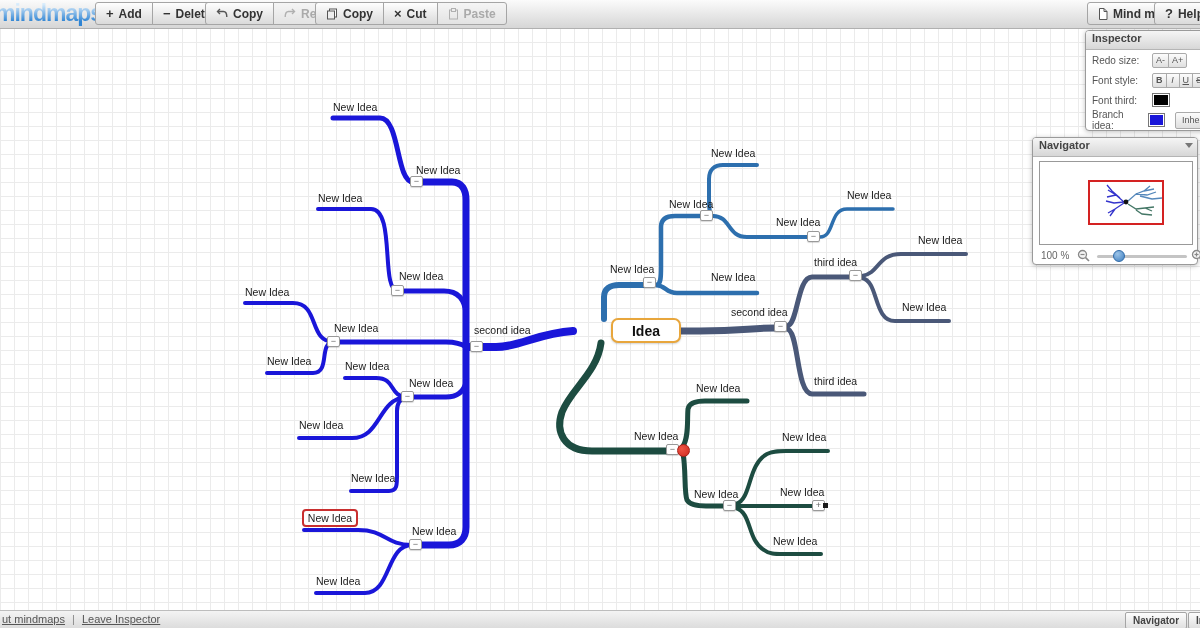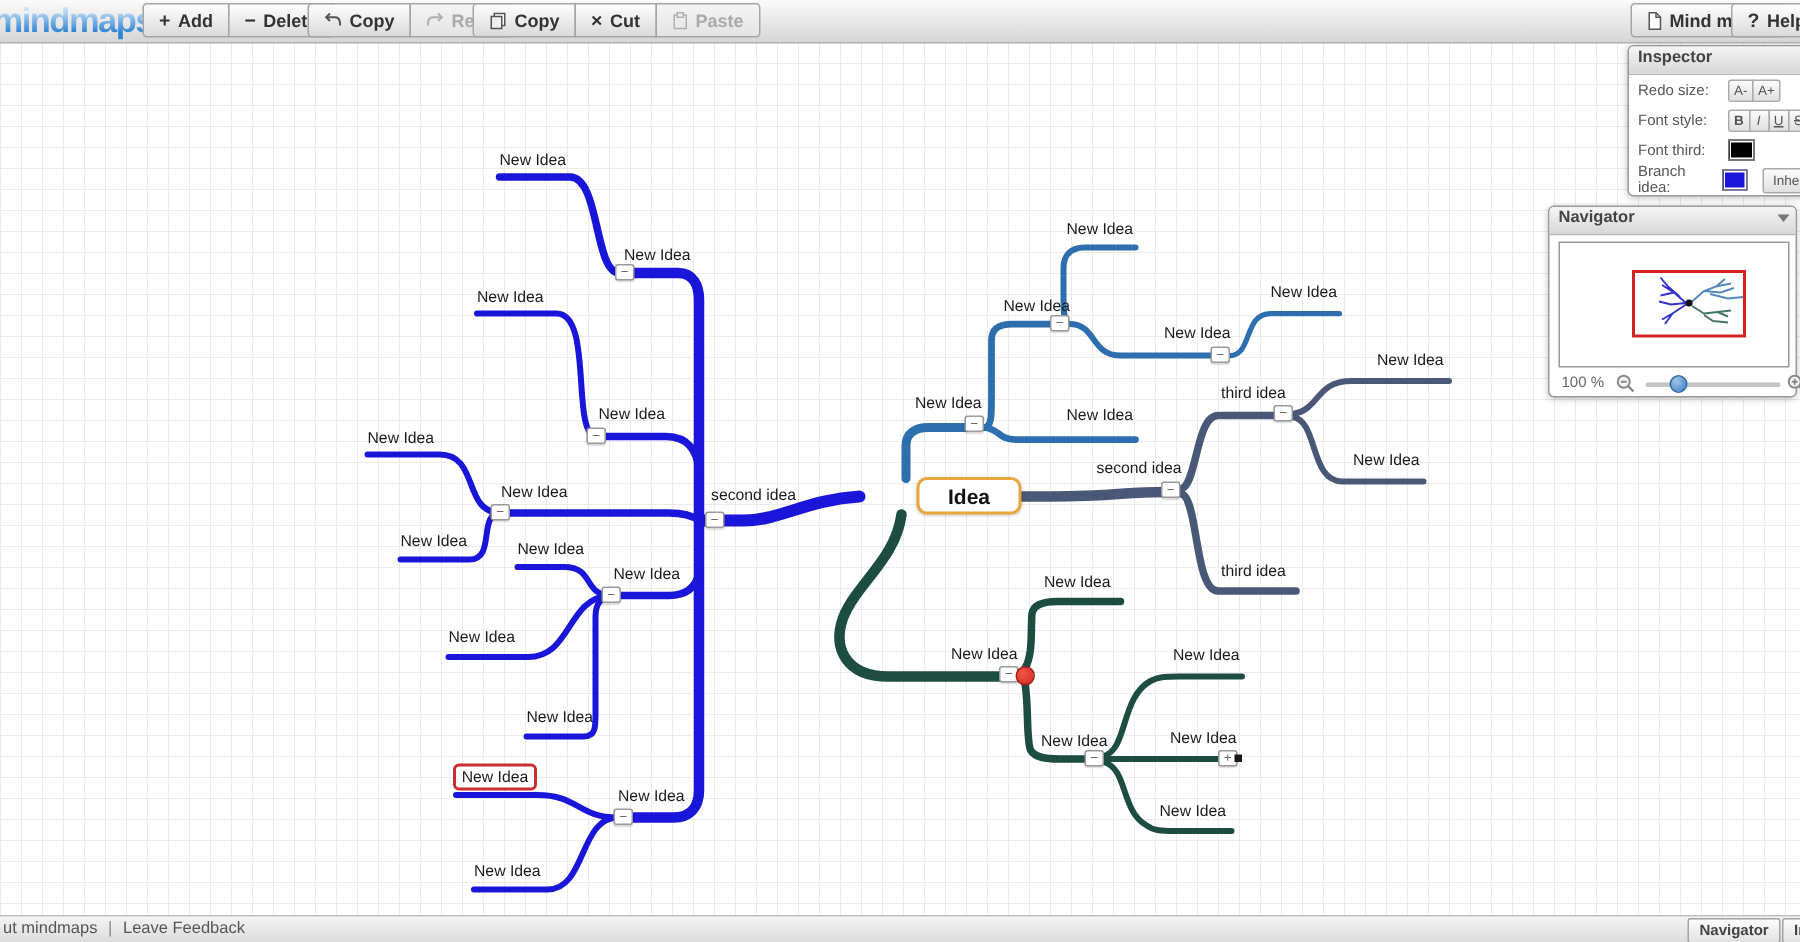--- a/index.html
+++ b/index.html
@@ -74,21 +74,21 @@
   .mag{position:absolute;top:3px;}
   .slider-track{position:absolute;left:64px;top:9px;width:90px;height:3px;background:#c4c4c4;
     border-radius:2px;box-shadow:0 1px 0 #fff;}
   .slider-handle{position:absolute;left:16px;top:-5px;width:12px;height:12px;border-radius:50%;
     background:radial-gradient(circle at 35% 30%,#9cc4e8,#3f7fc0);border:1px solid #2f6aa8;box-sizing:border-box;}
 
   
   .statusbar{position:absolute;left:0;right:0;bottom:0;height:17px;z-index:20;
     background:linear-gradient(#f4f4f4,#dcdcdc);border-top:1px solid #bdbdbd;font-size:11px;color:#555;overflow:hidden;}
   .sb-links{position:absolute;left:2px;top:2px;}
-  .sb-links a{color:#555;cursor:pointer;}
+  .sb-links a{color:#555;text-decoration:underline;cursor:pointer;}
   .sb-sep{margin:0 4px;color:#888;text-decoration:none;}
   .sb-btn{position:absolute;top:1px;height:15px;border:1px solid #a5a5a5;border-radius:2px;
     background:linear-gradient(#fdfdfd,#e0e0e0);font-size:10px;font-weight:bold;color:#444;
     padding:0 7px;display:inline-flex;align-items:center;white-space:nowrap;}
 </style>
 </head>
 <body>
 
 <div class="canvas">
 
@@ -342,17 +342,17 @@
           <line x1="5.5" y1="3.5" x2="5.5" y2="7.5" stroke="#888" stroke-width="1.2"></line>
           <line x1="8.6" y1="8.6" x2="12" y2="12" stroke="#888" stroke-width="1.6"></line>
         </svg></span>
   </div>
 </div>
 
 <div class="statusbar">
   <span class="sb-links">
     <a>ut mindmaps</a>
     <span class="sb-sep">|</span>
-    <a>Leave Feedback</a>
+    <a>Leave Inspector</a>
   </span>
   <span class="sb-btn" style="left:1125px">Navigator</span>
   <span class="sb-btn" style="left:1188px">Inspector</span>
 </div>
 
 </body></html>

